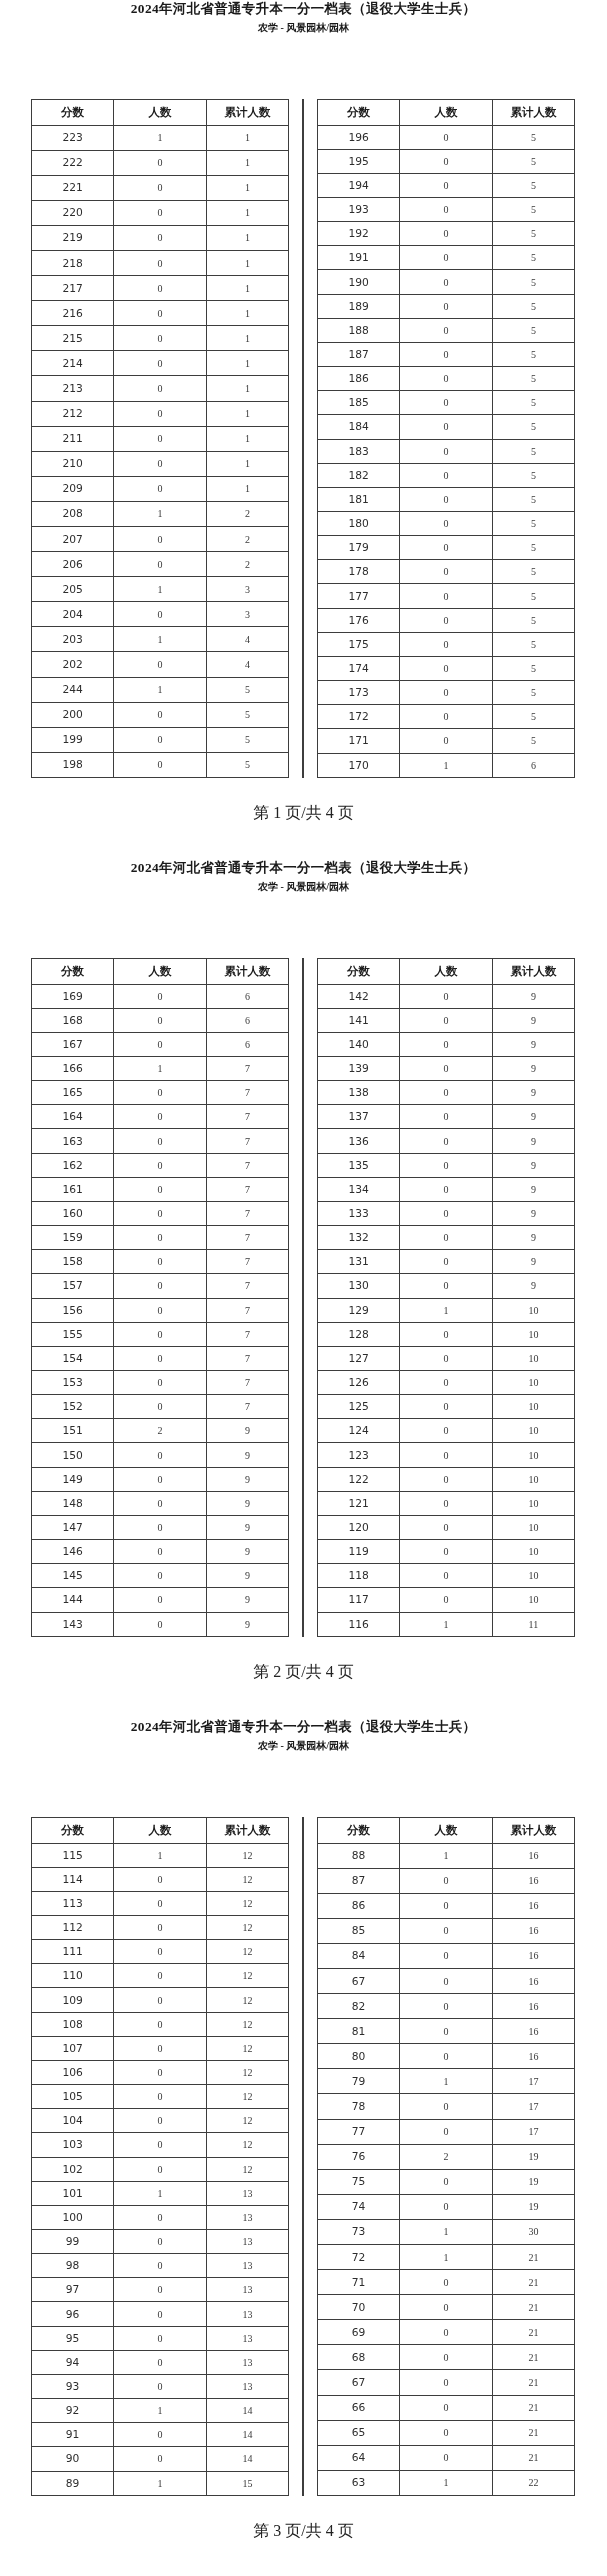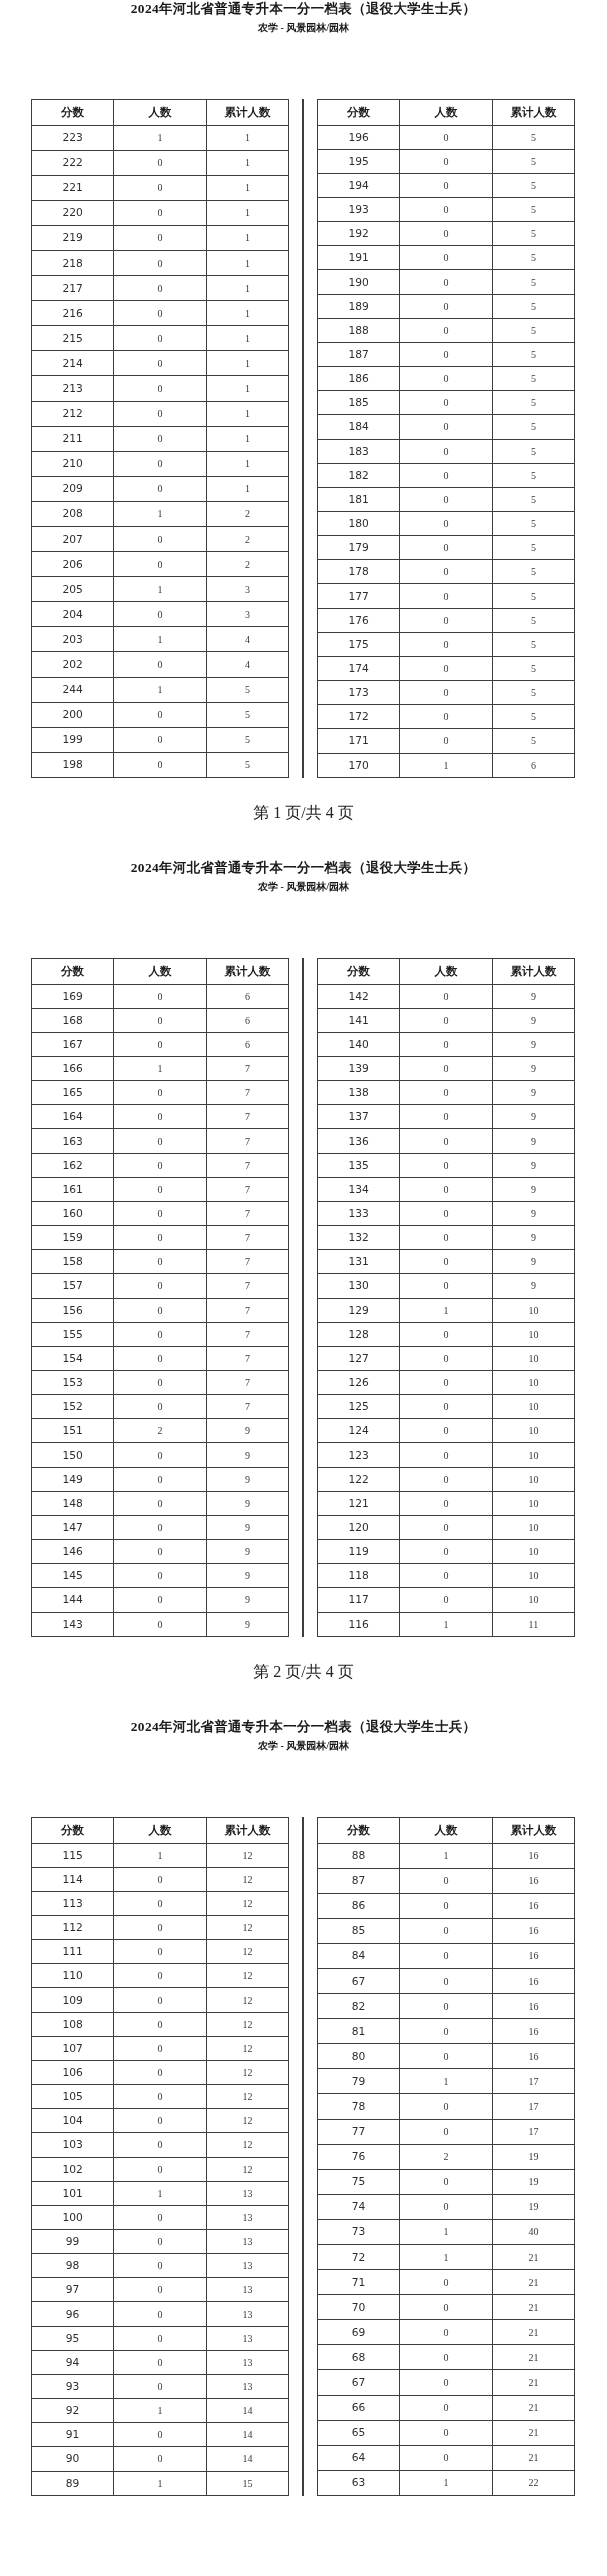--- a/index.html
+++ b/index.html
@@ -959,21 +959,21 @@
             <td class="num">19</td>
           </tr>
           <tr>
             <td class="score">74</td>
             <td class="num">0</td>
             <td class="num">19</td>
           </tr>
           <tr>
             <td class="score">73</td>
             <td class="num">1</td>
-            <td class="num">40</td>
+            <td class="num">30</td>
           </tr>
           <tr>
             <td class="score">72</td>
             <td class="num">1</td>
             <td class="num">21</td>
           </tr>
           <tr>
             <td class="score">71</td>
             <td class="num">0</td>
             <td class="num">21</td>
@@ -1014,14 +1014,15 @@
             <td class="num">21</td>
           </tr>
           <tr>
             <td class="score">63</td>
             <td class="num">1</td>
             <td class="num">22</td>
           </tr>
         </tbody>
     </table>
   </div>
+  <div class="footer">第 3 页/共 4 页</div>
 </section>
 
 
 </body></html>

